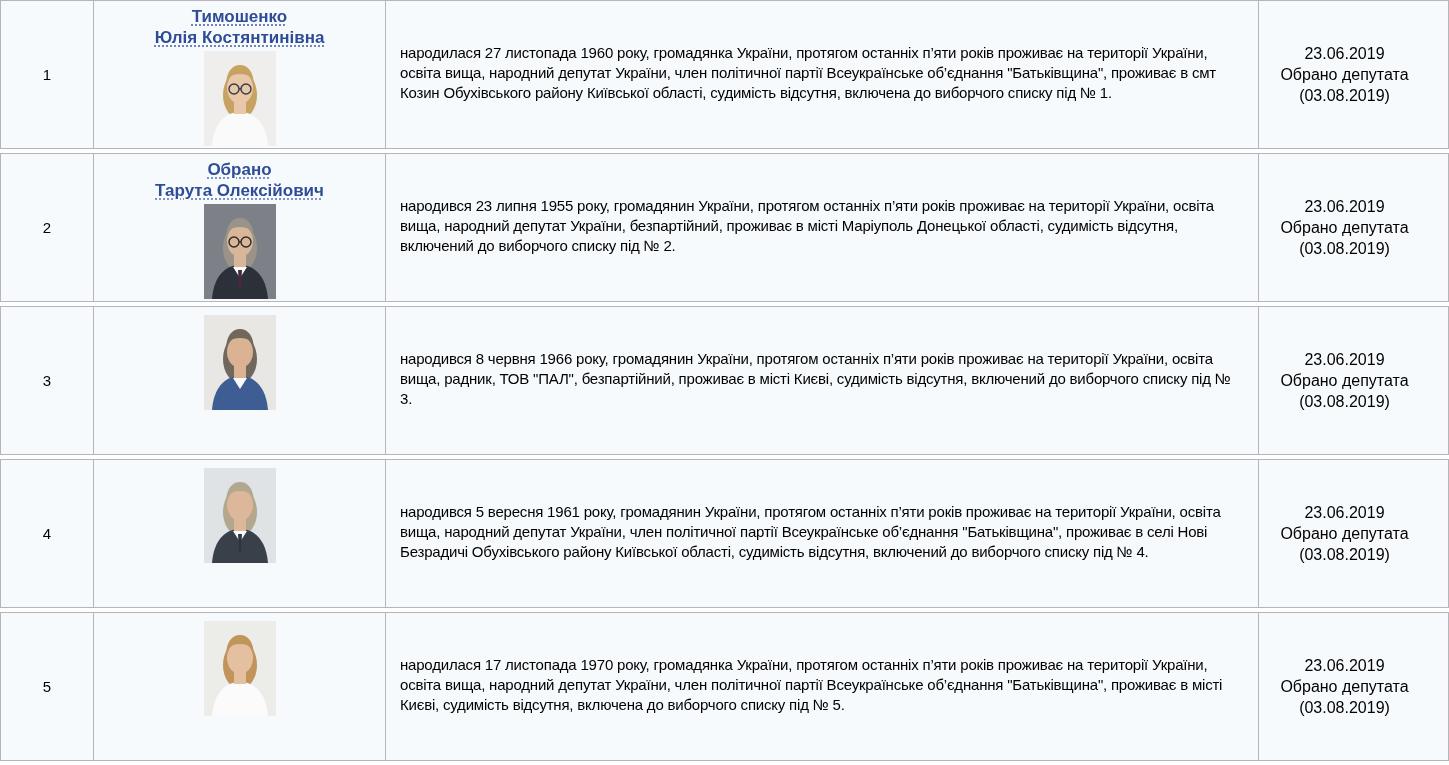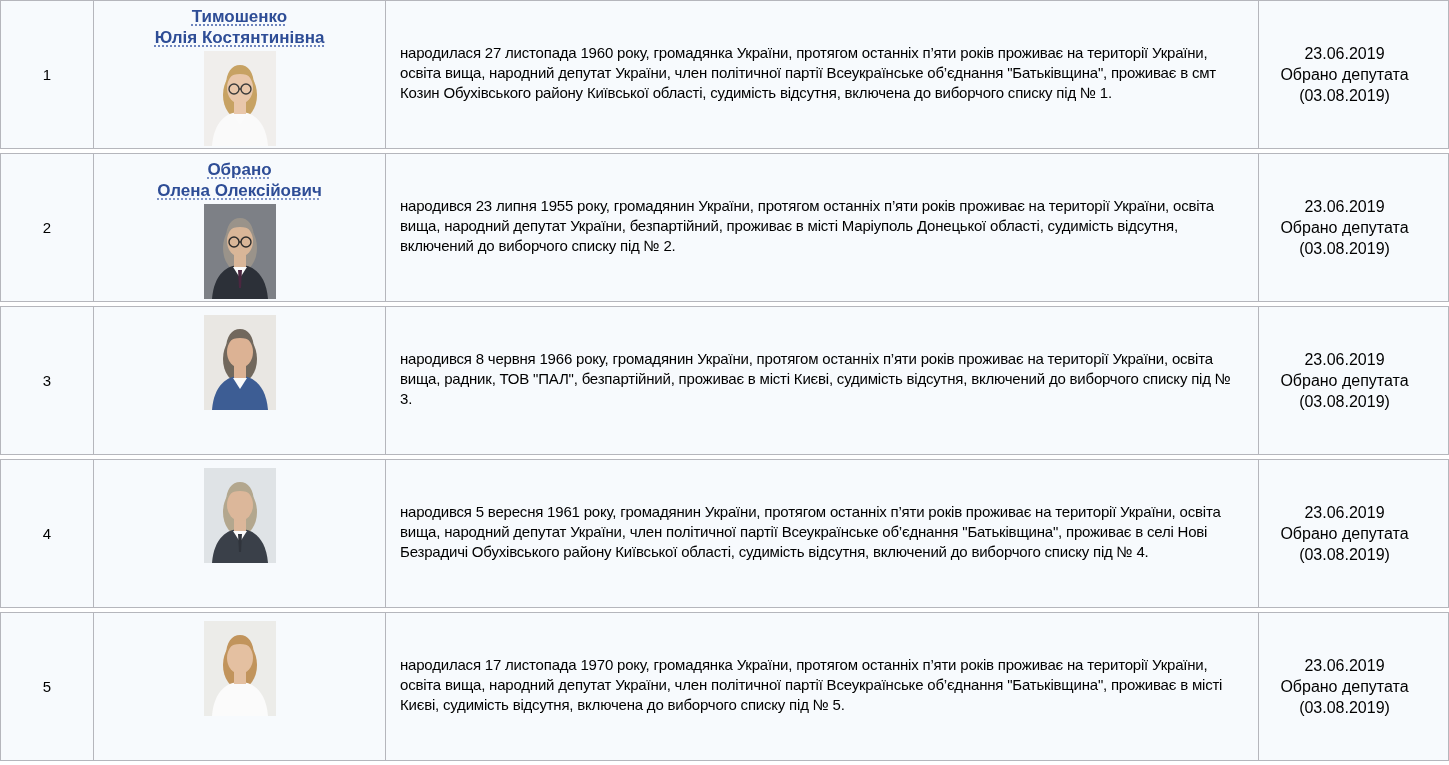--- a/index.html
+++ b/index.html
@@ -112,21 +112,21 @@
       <span>Обрано депутата</span>
       <span>(03.08.2019)</span>
     </div>
   </div>
 
   <div class="crow">
     <div class="cell cell-num">
       <span>2</span>
     </div>
     <div class="cell cell-name">
-      <a class="name-link"><span>Обрано</span><br><span>Олена Олексійович</span></a>
+      <a class="name-link"><span>Обрано</span><br><span>Тарута Олексійович</span></a>
       <span class="photo" style="--bg: #7d8086; --hair: #9a938a; --skin: #d9b698; --torso: #2c3038; --tie: #4b2740; --glasses: #2b2b2b;">
         <svg width="72" height="95" viewBox="0 0 72 95">
           <rect x="0" y="0" width="72" height="95" fill="var(--bg, #e8e8e8)"></rect>
           <ellipse cx="36" cy="44" rx="17" ry="24" fill="var(--hair, #888)"></ellipse>
           <path d="M8,95 C10,70 23,61 36,61 C49,61 62,70 64,95 Z" fill="var(--torso, #ddd)"></path>
           <polygon points="29,63 36,74 43,63" fill="#fbfbfb"></polygon>
           <polygon points="34,66 38,66 37,84 35,84" fill="var(--tie, transparent)"></polygon>
           <rect x="30" y="50" width="12" height="13" fill="var(--skin, #e9c7ab)"></rect>
           <ellipse cx="36" cy="37" rx="13" ry="16" fill="var(--skin, #e9c7ab)"></ellipse>
           <path d="M22,35 C22,21 28,14 36,14 C44,14 50,21 50,35 C50,27 45,23 36,23 C27,23 22,27 22,35 Z" fill="var(--hair, #888)"></path>

